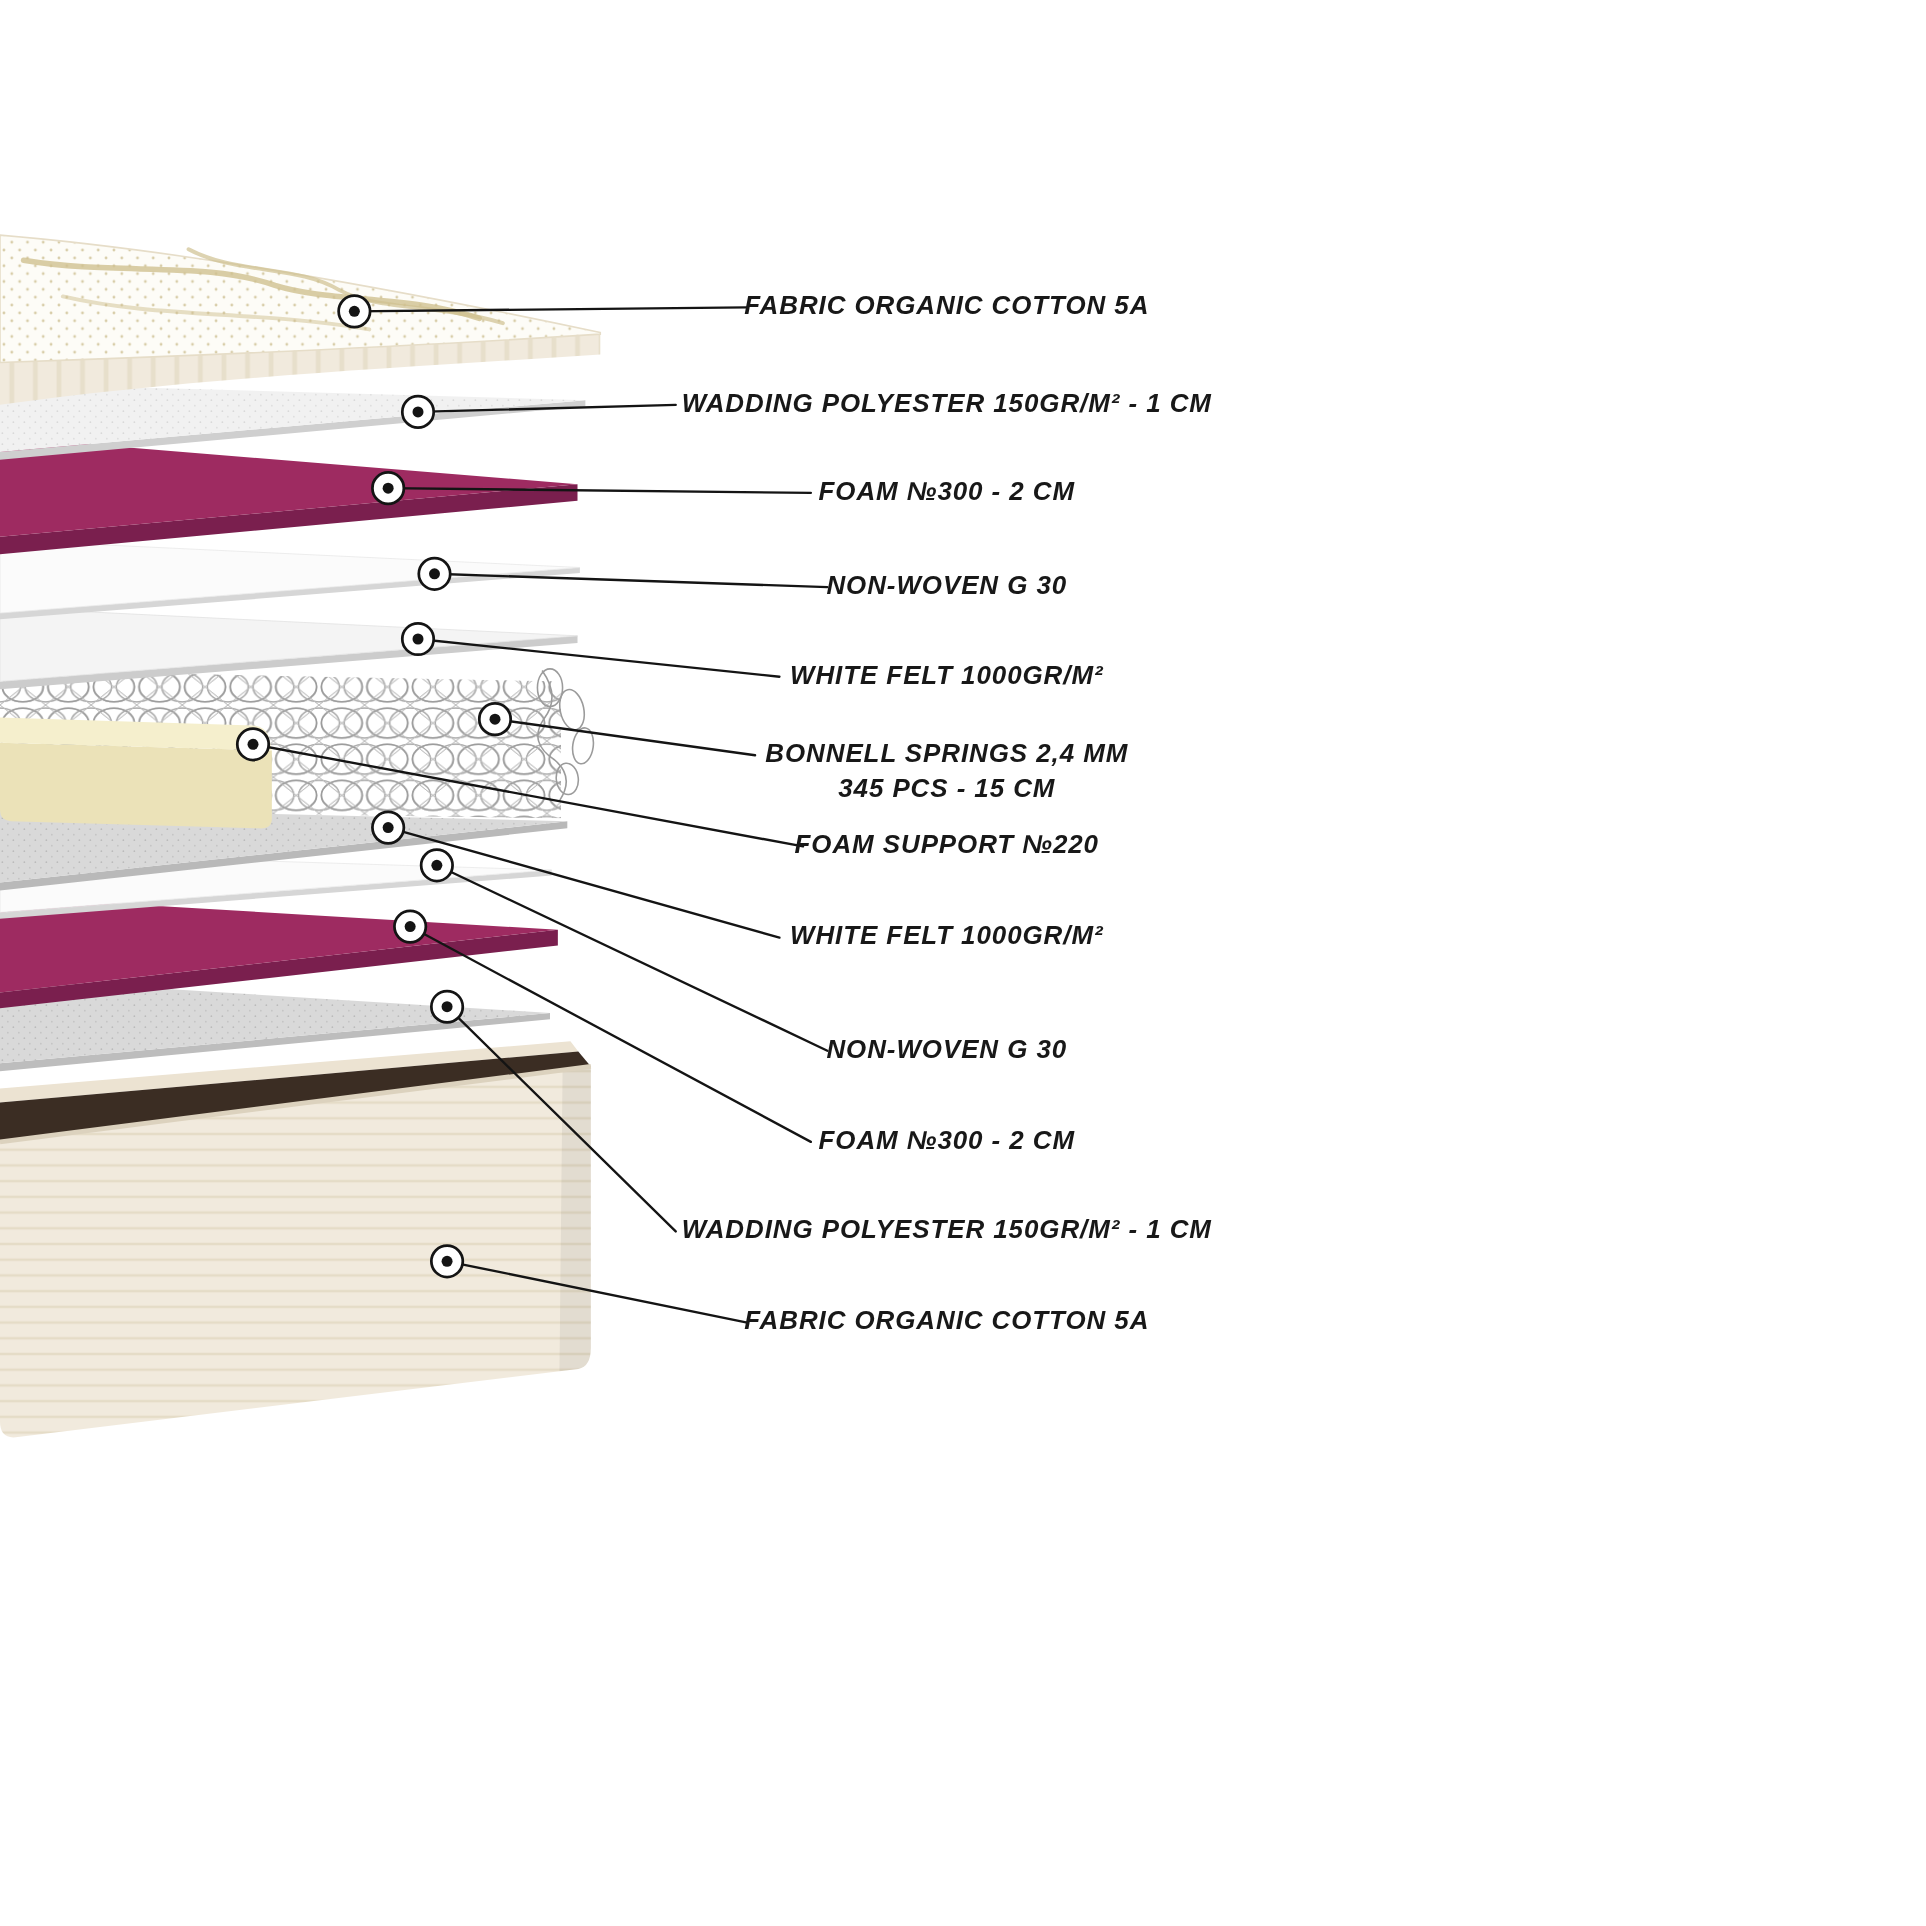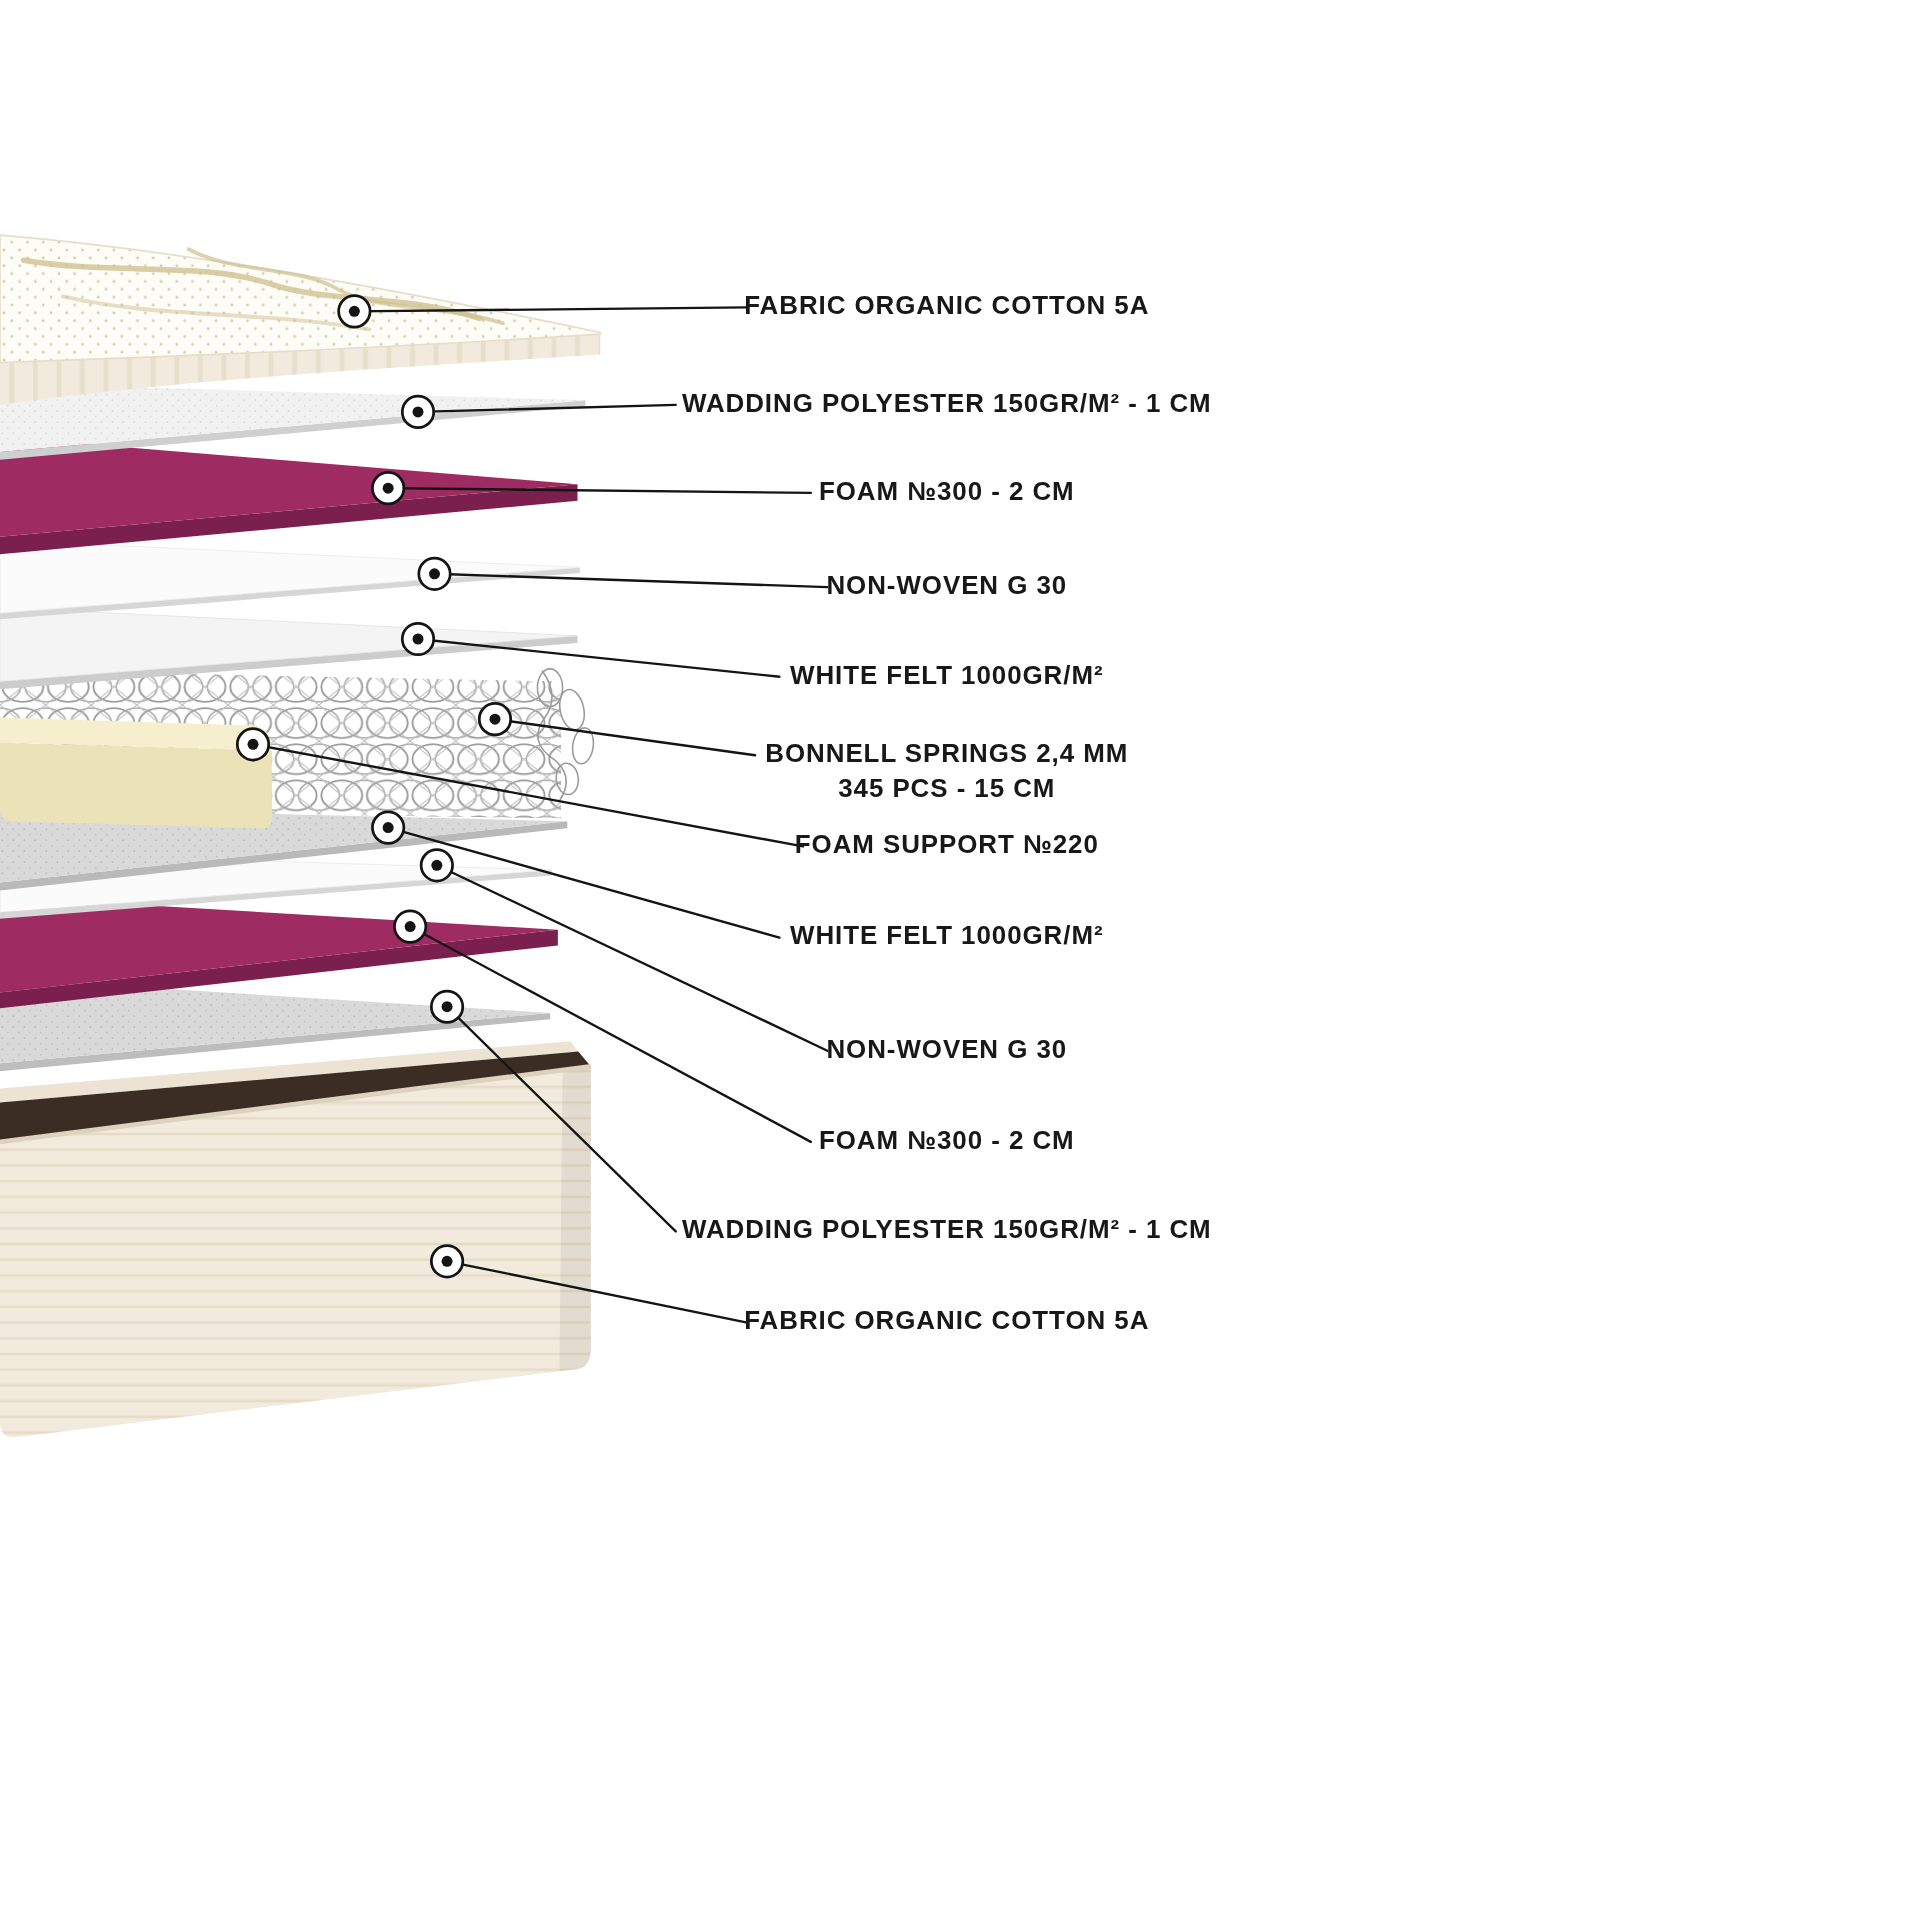--- a/index.html
+++ b/index.html
@@ -5,21 +5,21 @@
   :root{
     --bg:#ffffff; --text-color:#181818; --line-color:#141414;
     --foam-magenta:#9e2b61; --foam-magenta-edge:#7a1f4e;
     --foam-support:#f5efcd; --foam-support-front:#ebe2b8;
     --fabric-cream:#f1eadd; --fabric-cream-edge:#e2d9c4;
     --box-interior:#3b2d23; --felt-light:#f4f4f4; --felt-gray:#d8d8d8;
     --layer-white:#fbfbfb; --layer-edge:#d6d6d6; --spring-wire:#9b9b9b;
     --quilt-gold:#cfc090;
   }
   html,body{margin:0;padding:0;background:var(--bg);}
-  .stage{width:1529px;height:1927px;background:var(--bg);position:relative;}
+  .stage{width:1529px;height:1927px;background:var(--bg);position:relative;font-style:italic;}
   svg{display:block;width:100%;height:100%;}
   .lbl{
     font-family:"Liberation Sans",sans-serif;
     font-size:33px;font-weight:700;letter-spacing:1.2px;
     fill:var(--text-color);text-anchor:middle;dominant-baseline:middle;
   }
   .leader{stroke:var(--line-color);stroke-width:3;fill:none;stroke-linecap:round;}
   .marker-ring{fill:#ffffff;stroke:var(--line-color);stroke-width:3.5;}
   .marker-dot{fill:var(--line-color);}
   .p-cream{fill:var(--fabric-cream);}

